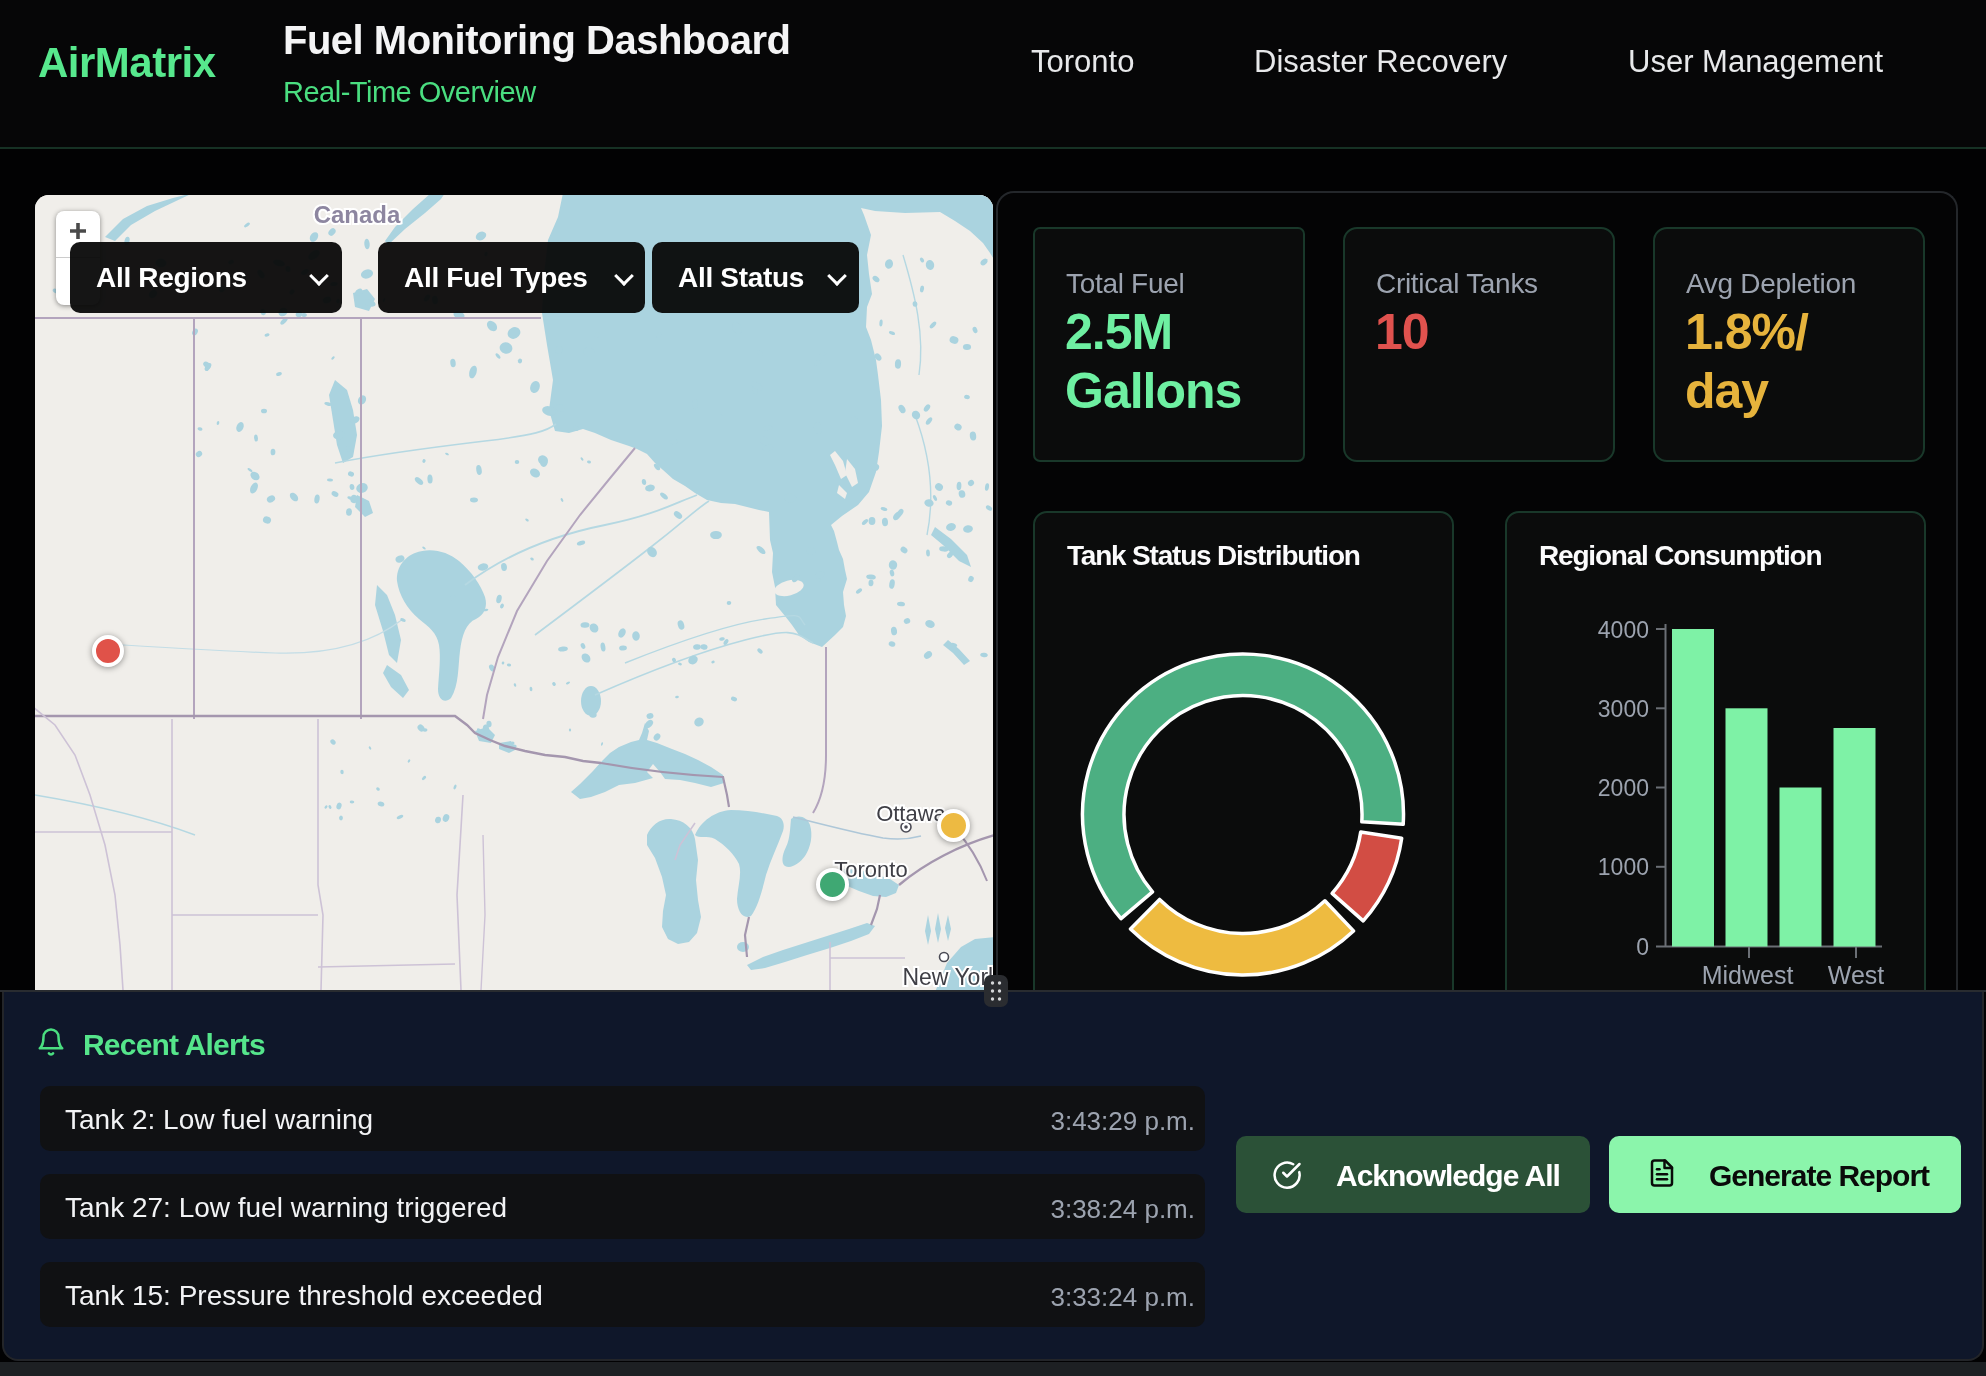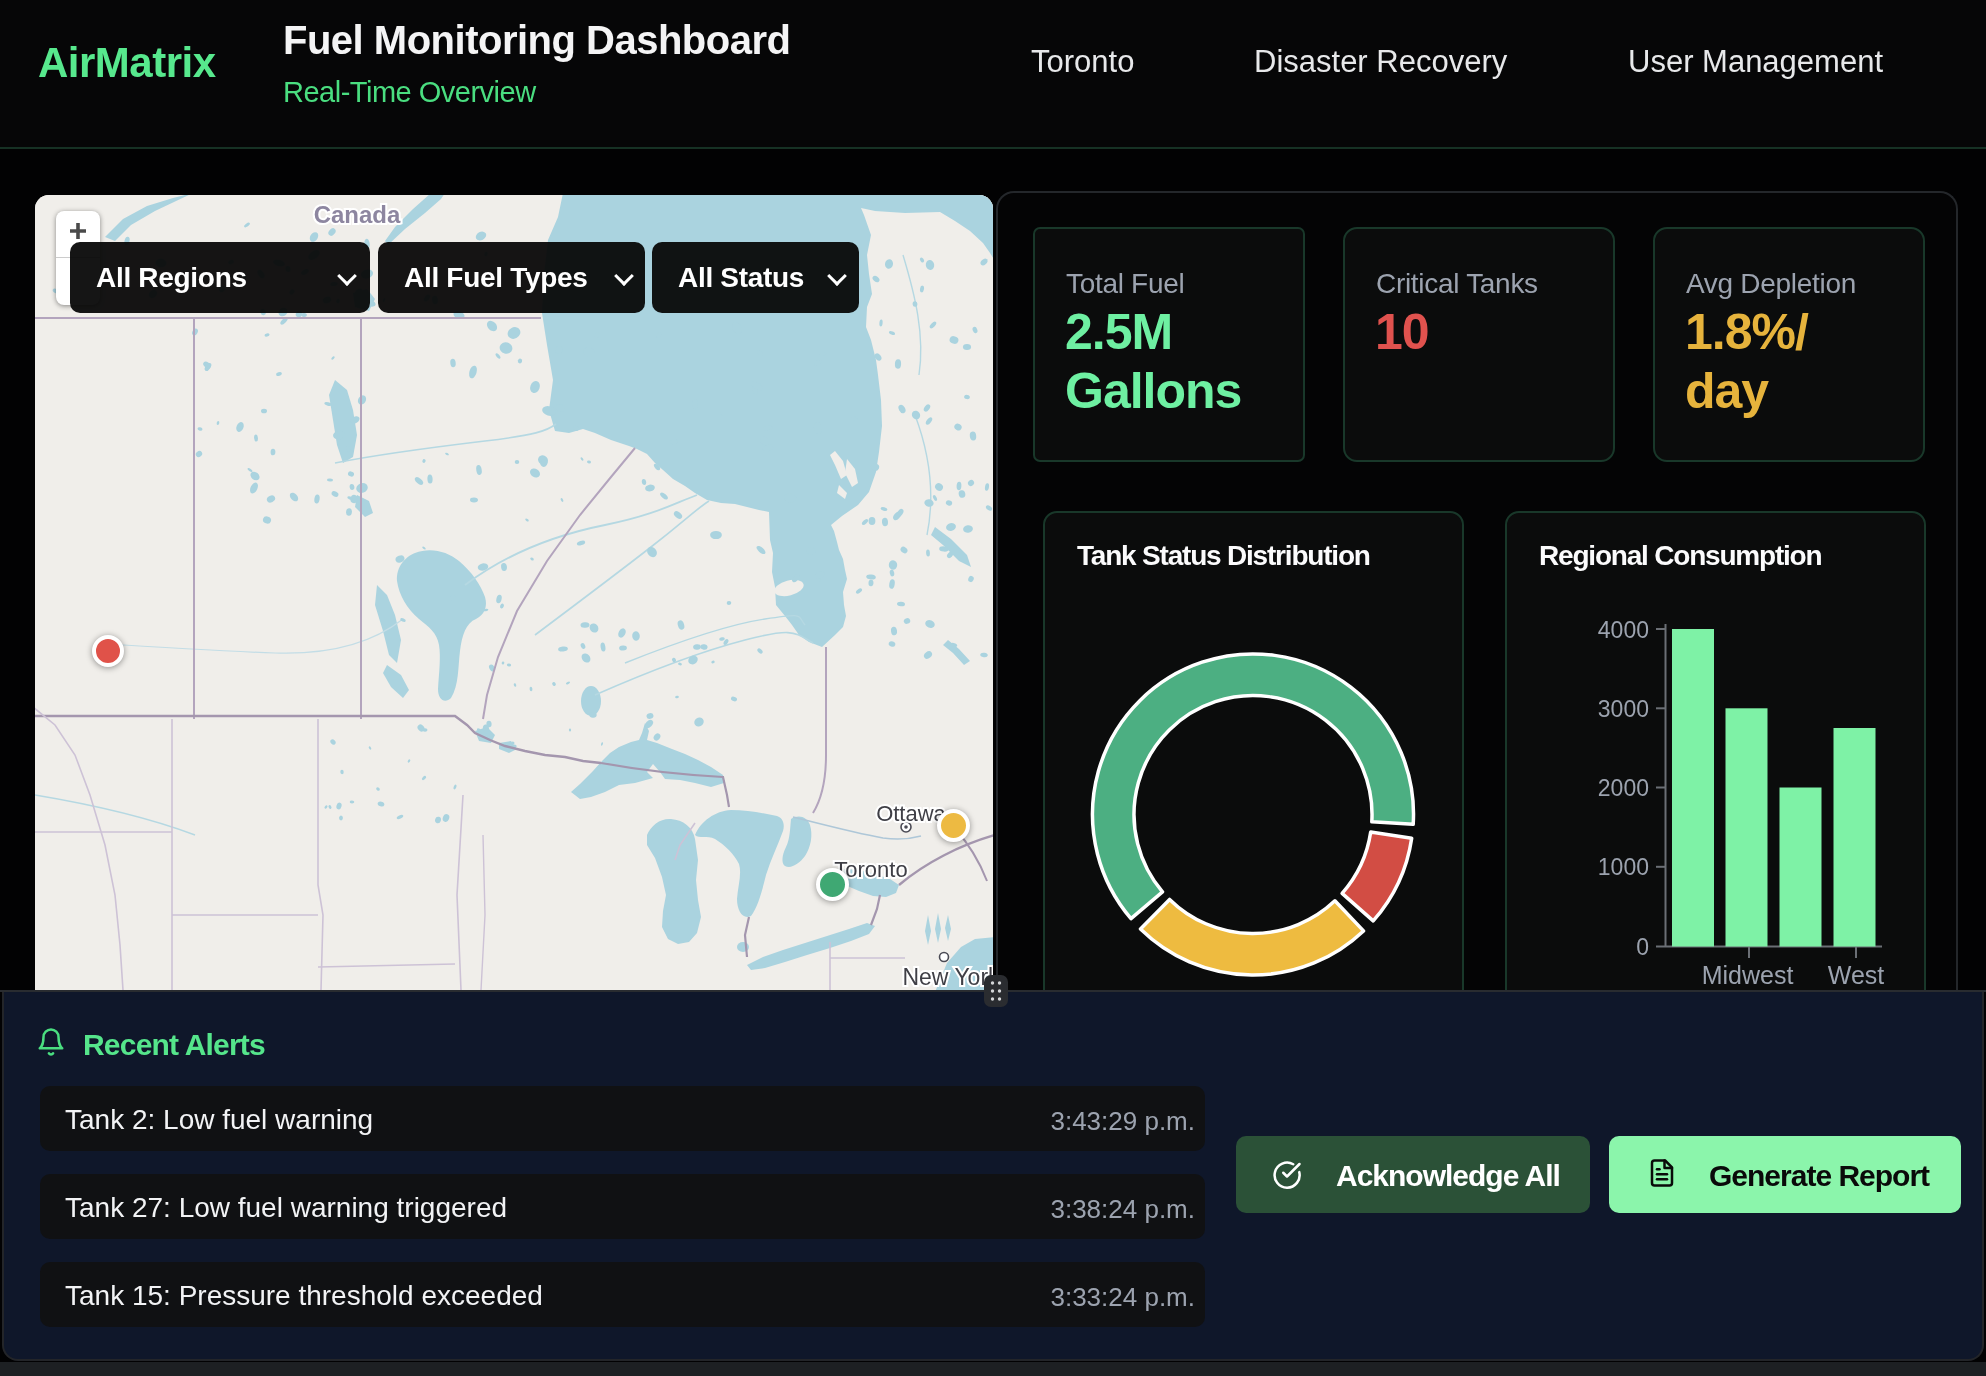--- a/index.html
+++ b/index.html
@@ -393,21 +393,21 @@
 <text x="916" y="790" font-size="23" font-weight="normal" fill="#3f3f46" stroke="#ffffff" stroke-width="4" paint-order="stroke" font-family="Liberation Sans, sans-serif" text-anchor="middle">New York</text>
 </svg>
   <div class="abs" style="left:21px;top:16px;width:44px;height:94px;background:#fff;border-radius:8px;box-shadow:0 1px 5px rgba(0,0,0,.45);"></div>
   <div class="abs" style="left:21px;top:62px;width:44px;height:1px;background:#ccc;"></div>
   <svg class="abs" style="left:21px;top:16px;" width="44" height="46">
       <g stroke="#4a4a4a" stroke-width="3.6">
         <line x1="22" y1="12" x2="22" y2="28"></line>
         <line x1="14" y1="20" x2="30" y2="20"></line>
       </g>
     </svg>
-  <div class="dd" style="left:35px;width:300px;"><span style="margin-left:26px;">All Regions</span><div class="chev" style="right:16px;"></div></div>
+  <div class="dd" style="left:35px;width:272px;"><span style="margin-left:26px;">All Regions</span><div class="chev" style="right:16px;"></div></div>
   <div class="dd" style="left:617px;width:207px;"><span style="margin-left:26px;">All Status</span><div class="chev" style="right:15px;"></div></div>
   <div class="dd" style="left:343px;width:267px;"><span style="margin-left:26px;">All Fuel Types</span><div class="chev" style="right:14px;"></div></div>
   <div class="marker" style="left:57px;top:440px;width:32px;height:32px;background:#e05249;"></div>
   <div class="marker" style="left:902px;top:614px;width:33px;height:33px;background:#edba42;"></div>
   <div class="marker" style="left:781px;top:673px;width:33px;height:33px;background:#3fa873;"></div>
 </div>
 
 <div class="rpanel">
   <div class="scard" style="left:35px;border-radius:7px;">
     <div class="slabel">Total Fuel</div>
@@ -415,21 +415,21 @@
   </div>
   <div class="scard" style="left:345px;">
     <div class="slabel">Critical Tanks</div>
     <div class="sval" style="color:#e0524e;">10</div>
   </div>
   <div class="scard" style="left:655px;">
     <div class="slabel">Avg Depletion</div>
     <div class="sval" style="color:#e6b33c;">1.8%/<br>day</div>
   </div>
 
-  <div class="ccard" style="left:45px;">
+  <div class="ccard" style="left:35px;">
     <div class="ctitle">Tank Status Distribution</div>
     <svg width="421" height="478" viewBox="0 0 421 478">
       <path d="M 88.0 407.7 A 160.5 160.5 0 1 1 370.2 313.3 L 328.8 310.8 A 119.0 119.0 0 1 0 119.5 380.8 Z" fill="#4caf82" stroke="#fff" stroke-width="3.5" stroke-linejoin="round"></path>
       <path d="M 368.7 327.2 A 160.5 160.5 0 0 1 330.2 409.9 L 299.1 382.4 A 119.0 119.0 0 0 0 327.7 321.1 Z" fill="#d24d44" stroke="#fff" stroke-width="3.5" stroke-linejoin="round"></path>
       <path d="M 320.5 419.9 A 160.5 160.5 0 0 1 97.5 418.0 L 126.6 388.4 A 119.0 119.0 0 0 0 291.9 389.8 Z" fill="#eebb40" stroke="#fff" stroke-width="3.5" stroke-linejoin="round"></path>
     </svg>
   </div>
   <div class="ccard" style="left:507px;">
     <div class="ctitle">Regional Consumption</div>
     <svg width="417" height="476" viewBox="0 0 417 476">

